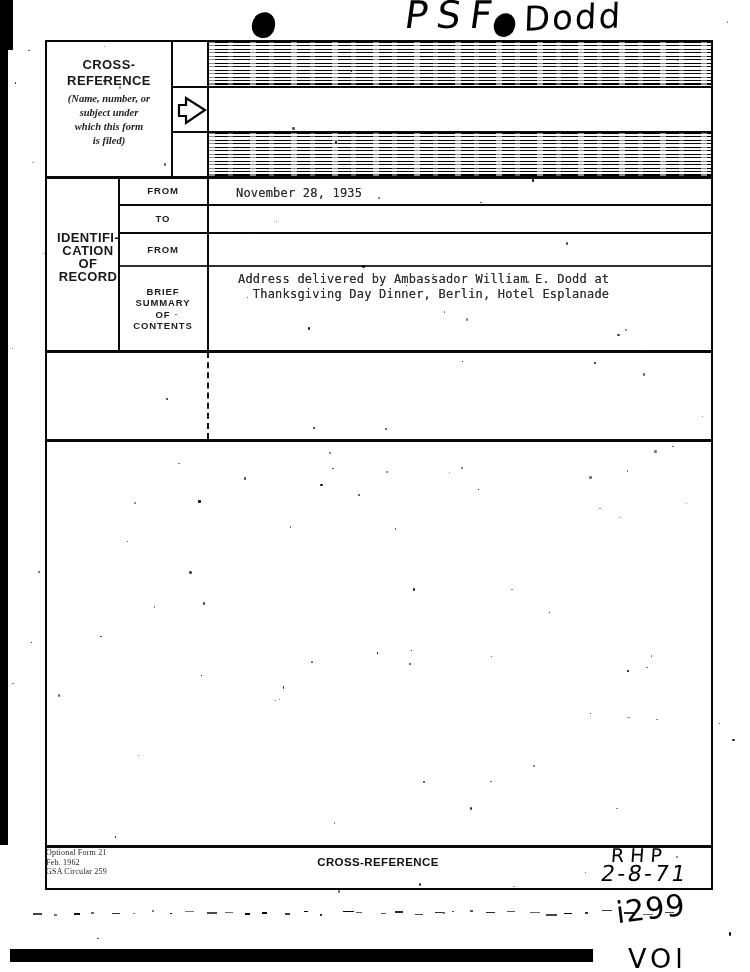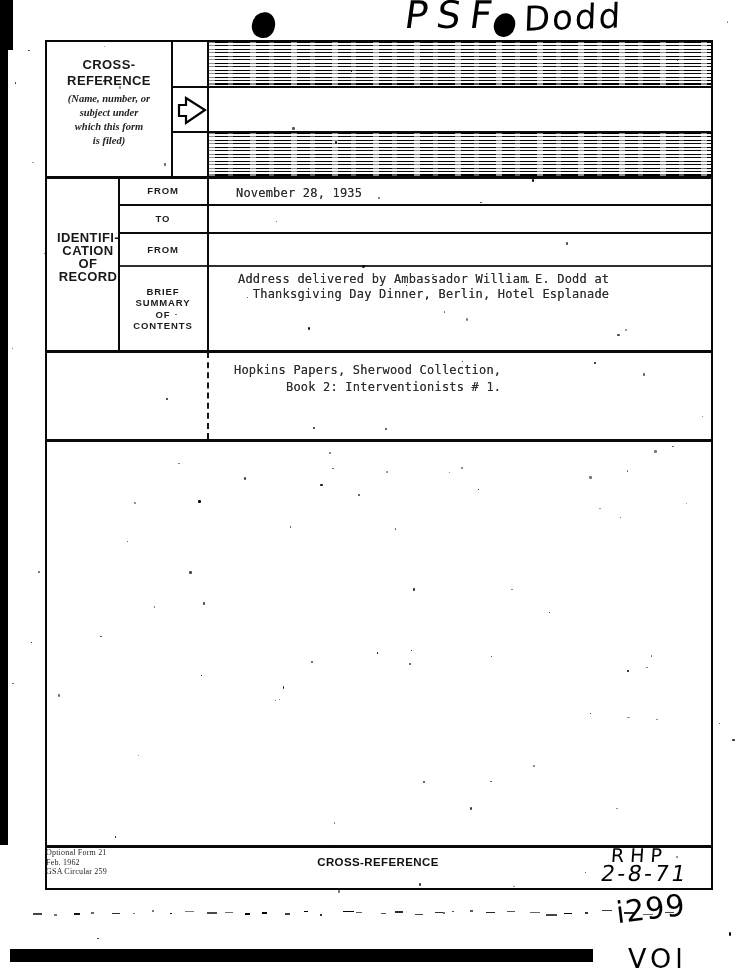--- a/index.html
+++ b/index.html
@@ -97,22 +97,20 @@
 CONTENTS</div>
 
   <div class="abs tw" style="left:236px;top:186px;">November 28, 1935</div>
   <div class="abs tw" style="left:236px;top:214px;"></div>
   <div class="abs tw" style="left:236px;top:244px;"></div>
   <div class="abs tw ml" style="left:238px;top:272px;">Address delivered by Ambassador William E. Dodd at
 Thanksgiving Day Dinner, Berlin, Hotel Esplanade</div>
 
   <div class="abs hl" style="left:45px;top:350px;width:666px;height:3px;"></div>
   <div class="abs" style="left:207px;top:352px;height:87px;border-left:2px dashed #161616;"></div>
-  <div class="abs tw ml" style="left:234px;top:362px;line-height:16.5px;">Hopkins Papers, Sherwood Collection,
-Book 2: Interventionists # 1.</div>
   <div class="abs hl" style="left:45px;top:439px;width:666px;height:2.5px;"></div>
 
   <div class="abs hl" style="left:45px;top:845px;width:666px;height:2.5px;"></div>
   <div class="abs footer-formnum ml" style="left:46px;top:848px;width:104px;">Optional Form 21
 Feb. 1962
 GSA Circular 259</div>
   <div class="abs footer-title" style="left:45px;top:856px;width:666px;">CROSS-REFERENCE</div>
 
   <div class="abs hw hw-rhp">RHP</div>
   <div class="abs hw hw-revdate">2-8-71</div>

